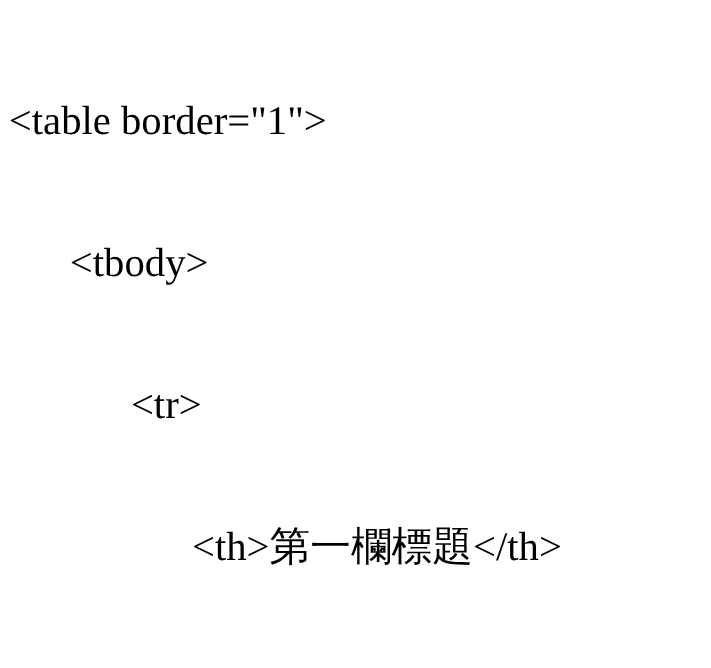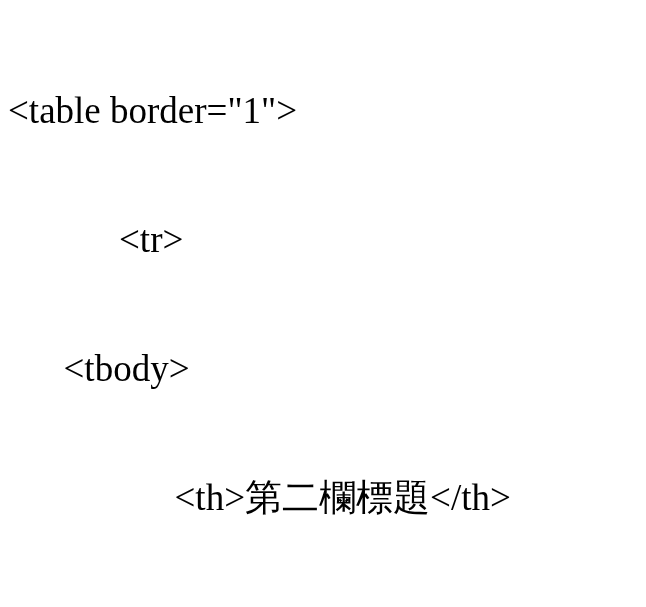--- a/index.html
+++ b/index.html
@@ -25,22 +25,23 @@
   .code-line {
     height: 43px;
   }
 </style>
 </head>
 <body>
 
 <div class="page">
   <div class="code-snippet">
     <div class="code-line">&lt;table border="1"&gt;</div>
+    <div class="code-line">      &lt;tbody&gt;</div>
     <div class="code-line">            &lt;tr&gt;</div>
-    <div class="code-line">      &lt;tbody&gt;</div>
+    <div class="code-line">                  &lt;th&gt;第一欄標題&lt;/th&gt;</div>
     <div class="code-line">                  &lt;th&gt;第二欄標題&lt;/th&gt;</div>
     
     
     
     
     
     
     
     
     

